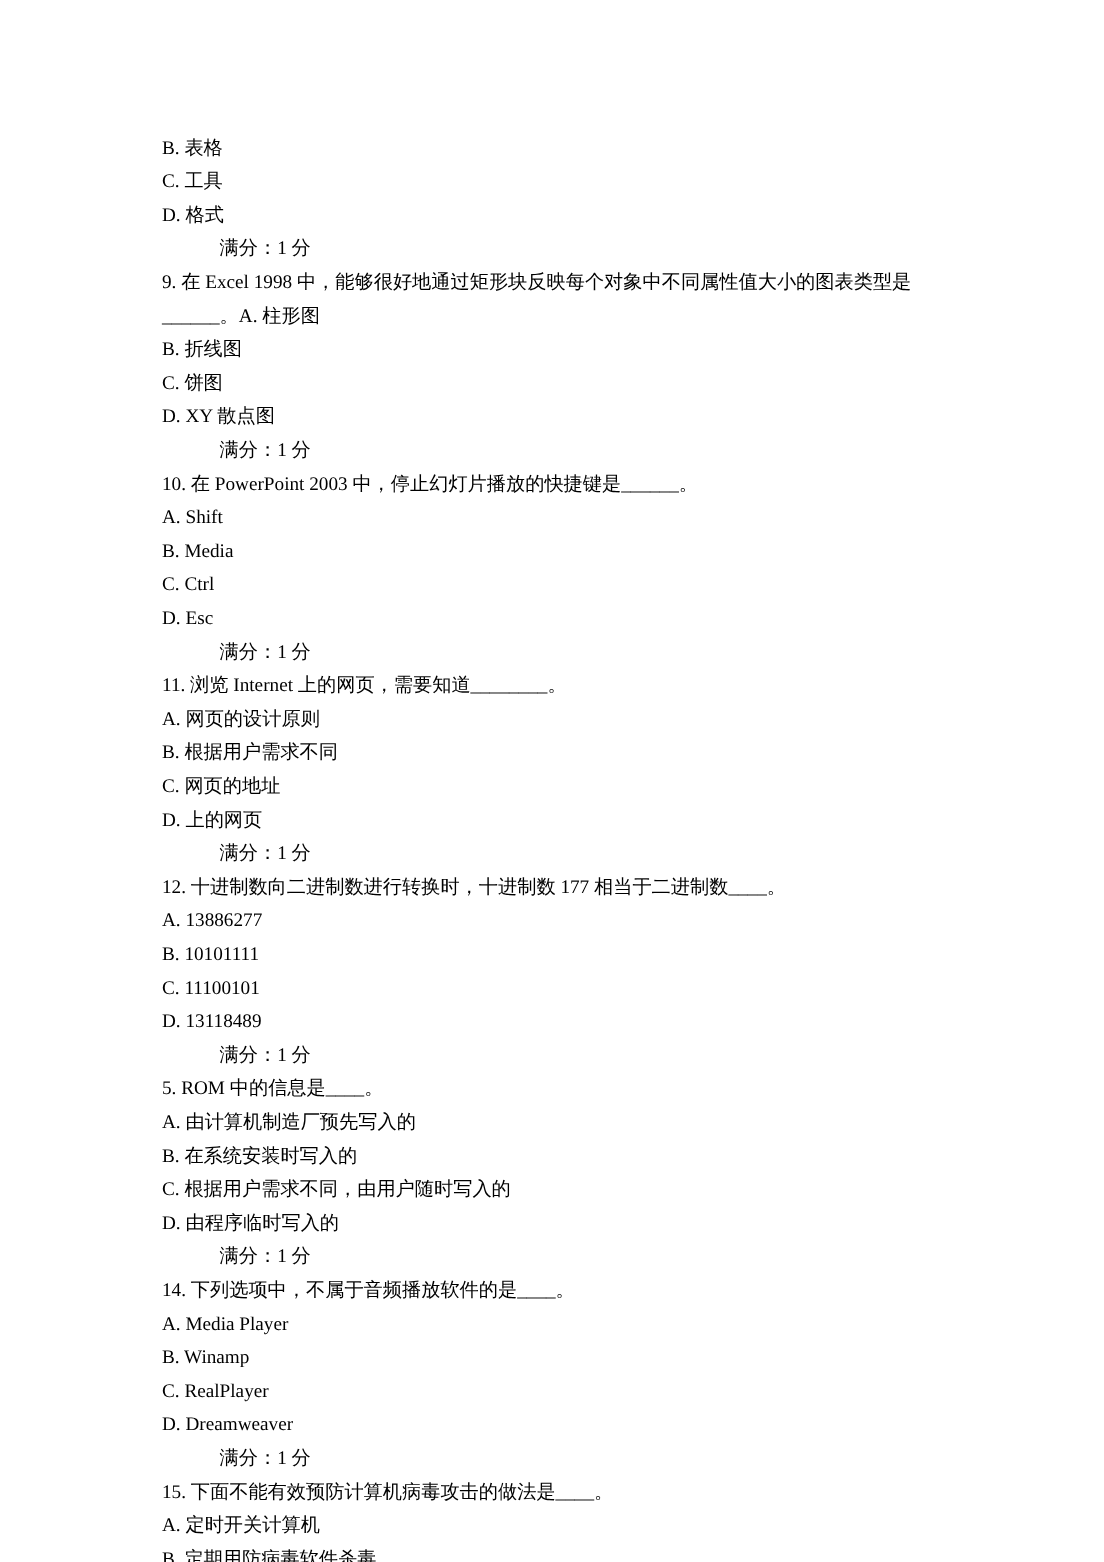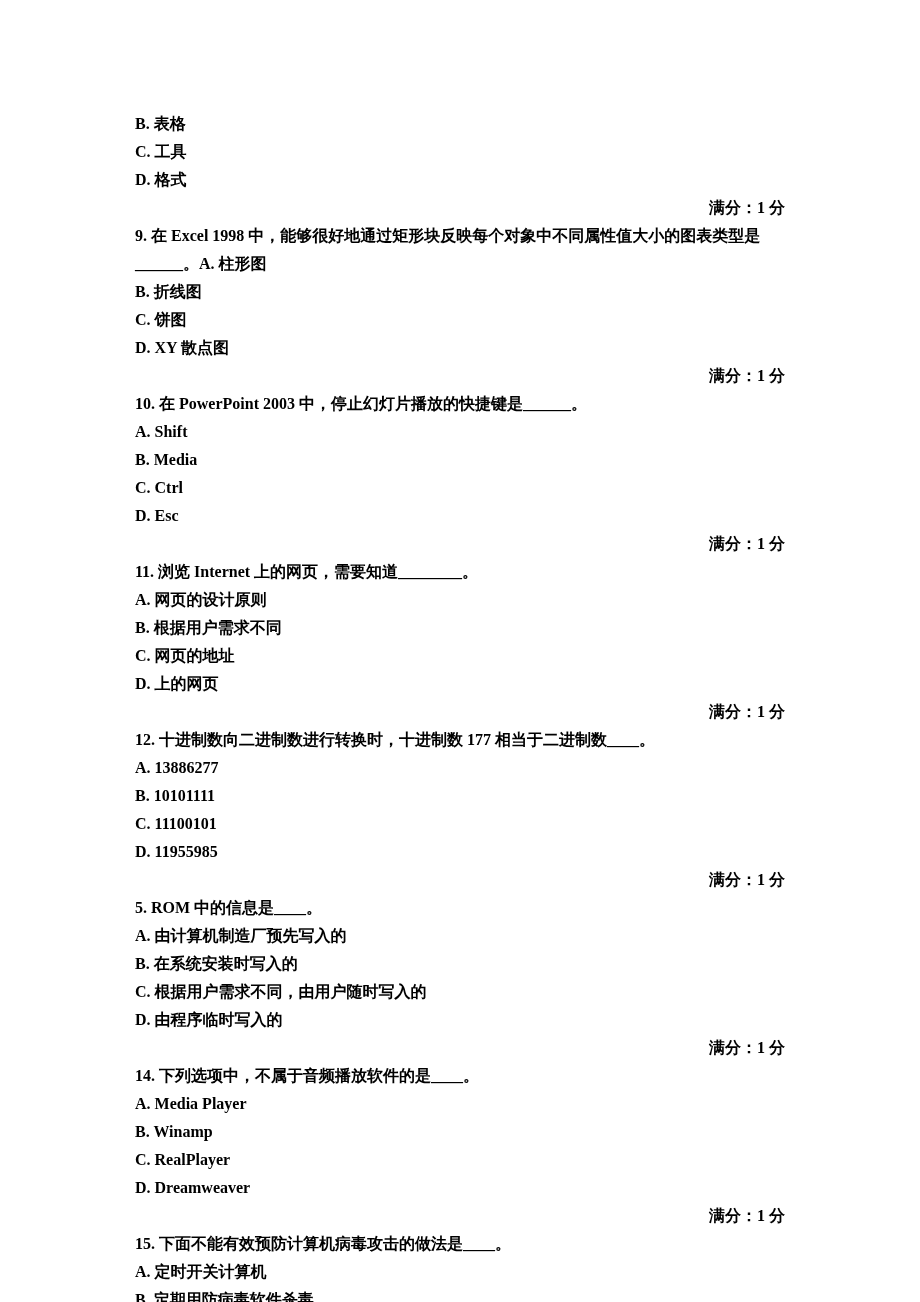--- a/index.html
+++ b/index.html
@@ -8,25 +8,23 @@
       line-height: 1.75;
       color: #000;
       background: #fff;
       margin: 0;
       padding: 110px 135px 60px 135px;
       width: 920px;
       box-sizing: border-box;
     }
     .line {
       display: block;
-      font-weight: bold;
     }
     .indent {
       padding-left: 48px;
-      text-align: right;
     }
     .blank-line {
       height: 1.75em;
     }
   </style>
 </head>
 <body>
 
 
 
@@ -53,21 +51,21 @@
 <span class="line">A.  网页的设计原则</span>
 <span class="line">B.  根据用户需求不同</span>
 <span class="line">C.  网页的地址</span>
 <span class="line">D.  上的网页</span>
 <span class="line indent">满分：1   分</span>
 
 <span class="line">12.    十进制数向二进制数进行转换时，十进制数 177 相当于二进制数____。</span>
 <span class="line">A. 13886277</span>
 <span class="line">B. 10101111</span>
 <span class="line">C. 11100101</span>
-<span class="line">D. 11955985</span>
+<span class="line">D. 13118489</span>
 <span class="line indent">满分：1   分</span>
 
 <span class="line">5.    ROM 中的信息是____。</span>
 <span class="line">A.  由计算机制造厂预先写入的</span>
 <span class="line">B.  在系统安装时写入的</span>
 <span class="line">C.  根据用户需求不同，由用户随时写入的</span>
 <span class="line">D.  由程序临时写入的</span>
 <span class="line indent">满分：1   分</span>
 
 <span class="line">14.    下列选项中，不属于音频播放软件的是____。</span>

